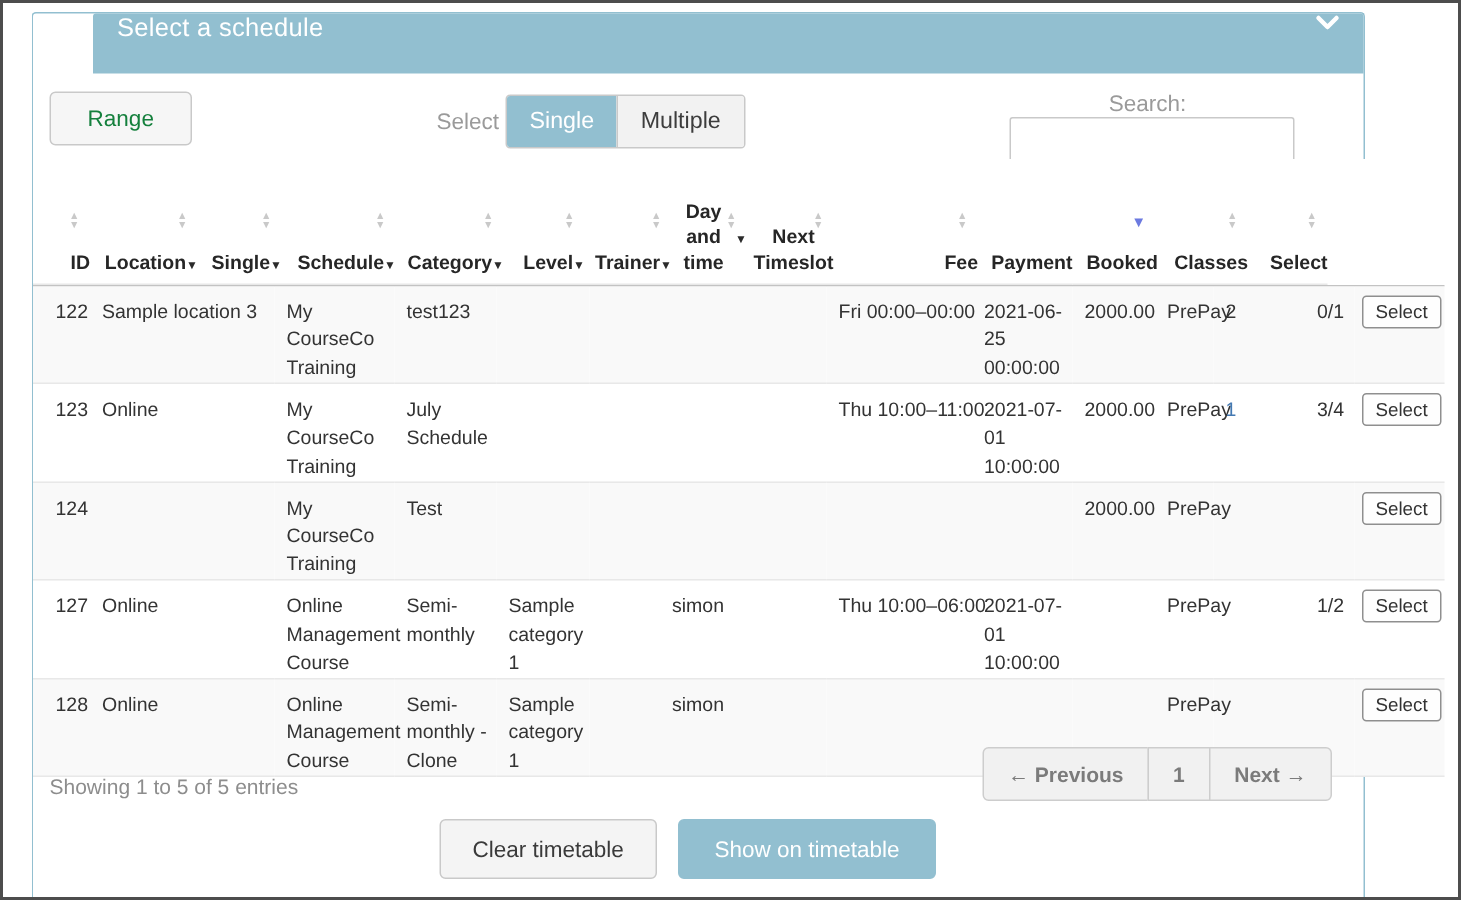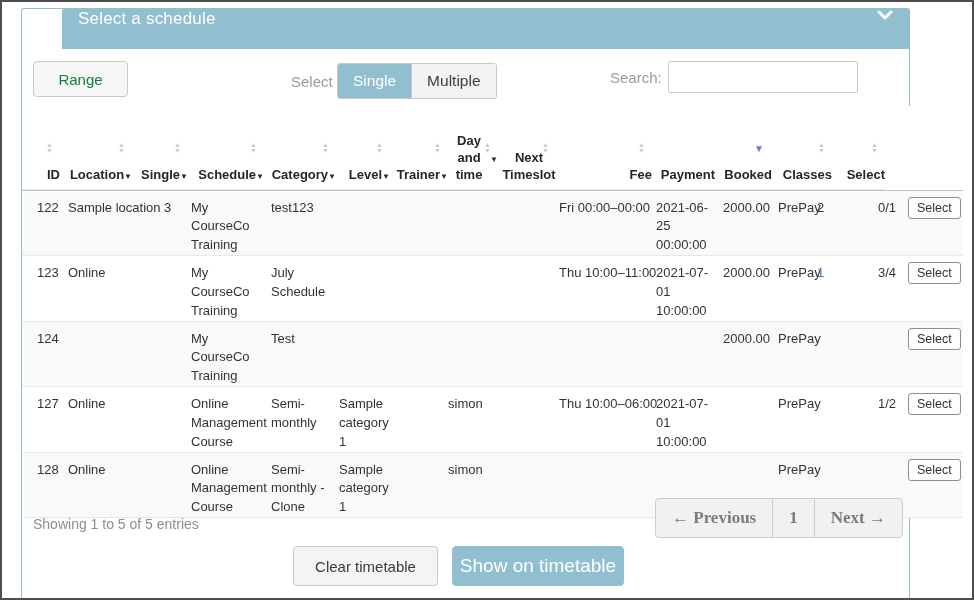--- a/index.html
+++ b/index.html
@@ -18,21 +18,21 @@
   .btn-range { position:absolute; left:31px; top:59px; width:95px; height:36px;
                background:#f6f6f6; border:1px solid #c9c9c9; border-radius:4px;
                font-size:15px; color:#15803d; font-family:inherit; cursor:pointer; }
   .select-label { position:absolute; left:289px; top:71px; font-size:15px; color:#9a9a9a; }
   .mode-group { position:absolute; left:335px; top:61px; display:flex;
                 border:1px solid #c9c9c9; border-radius:3px; overflow:hidden; }
   .mode-btn { height:34px; padding:0 15px; font-size:15.5px; display:flex; align-items:center;
               background:#f2f2f2; color:#3d3d3d; border:none; font-family:inherit; cursor:pointer; }
   .mode-btn.active { background:#92bfd0; color:#fff;text-align:right; }
   .mode-btn + .mode-btn { border-left:1px solid #c9c9c9; }
-  .search-wrap { position:absolute; left:608px; top:59px; display:flex; align-items:center; }
+  .search-wrap { position:absolute; left:671px; top:59px; display:flex; align-items:center;flex-direction:column; }
   .search-label { font-size:15px; color:#9a9a9a; margin-right:6px; }
   .search-input { width:190px; height:32px; border:1px solid #c9c9c9; border-radius:2px;
                   font-size:14px; padding:0 8px; font-family:inherit; background:#fff; }
 
   
   .table-area { position:absolute; left:20px; top:104px; width:941px; background:#fff; }
   table { border-collapse:collapse; table-layout:fixed; }
   .hdr-table { width:863px; }
   .body-table { width:941px; }
   th { vertical-align:bottom; font-size:13px; font-weight:bold; color:#262626;
@@ -54,29 +54,29 @@
   tbody tr.odd { background:#f9f9f9; }
   .cell-link { color:#4479b2; cursor:pointer; }
   .row-select-btn { background:#fefefe; border:1px solid #8f8f8f; border-radius:3px;
                     font-size:12.5px; color:#333; padding:3px 8px; margin-top:-1px;
                     font-family:inherit; cursor:pointer; }
 
   
   .showing { position:absolute; left:31px; top:514px; font-size:14px; color:#8d8d8d; }
   .pagination { position:absolute; left:653px; top:496px; display:flex; border-radius:4px; }
   .page-btn { background:#f1f1f1; border:1px solid #cdcdcd; color:#7b7b7b; font-weight:bold;
-              font-size:17px; padding:9px 16px; margin-left:-1px; font-family:Liberation Serif, serif; cursor:pointer; }
+              font-size:14px; padding:9px 16px; margin-left:-1px; font-family:Liberation Sans, sans-serif; cursor:pointer; }
   .page-btn:first-child { border-radius:4px 0 0 4px; margin-left:0; }
   .page-btn:last-child { border-radius:0 4px 4px 0; }
   .btn-clear { position:absolute; left:291px; top:544px; width:145px; height:40px;
                background:#f4f4f4; border:1px solid #c9c9c9; border-radius:4px;
                font-size:15px; color:#3a3a3a; font-family:inherit; cursor:pointer; }
   .btn-show { position:absolute; left:450px; top:544px; width:172px; height:40px;
               background:#92bfd0; border:1px solid #92bfd0; border-radius:4px;
-              font-size:19px; color:#fff; font-family:inherit; cursor:pointer; }
+              font-size:15px; color:#fff; font-family:inherit; cursor:pointer; }
 </style>
 </head>
 <body>
 
 <div class="window">
 
   <div class="panel">
     <div class="panel-heading">
       <span class="panel-title">Select a schedule</span>
       <svg width="16" height="12" viewBox="0 0 16 12">

